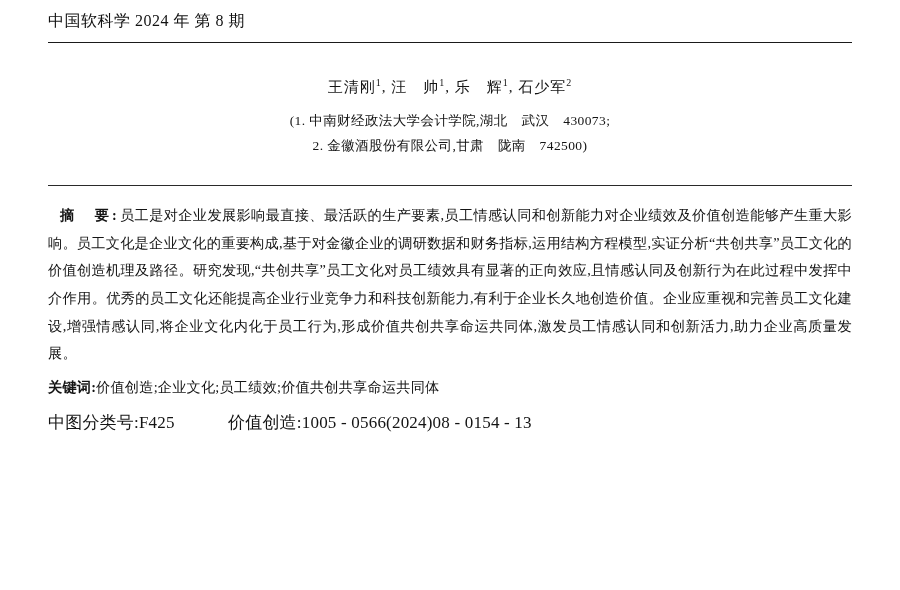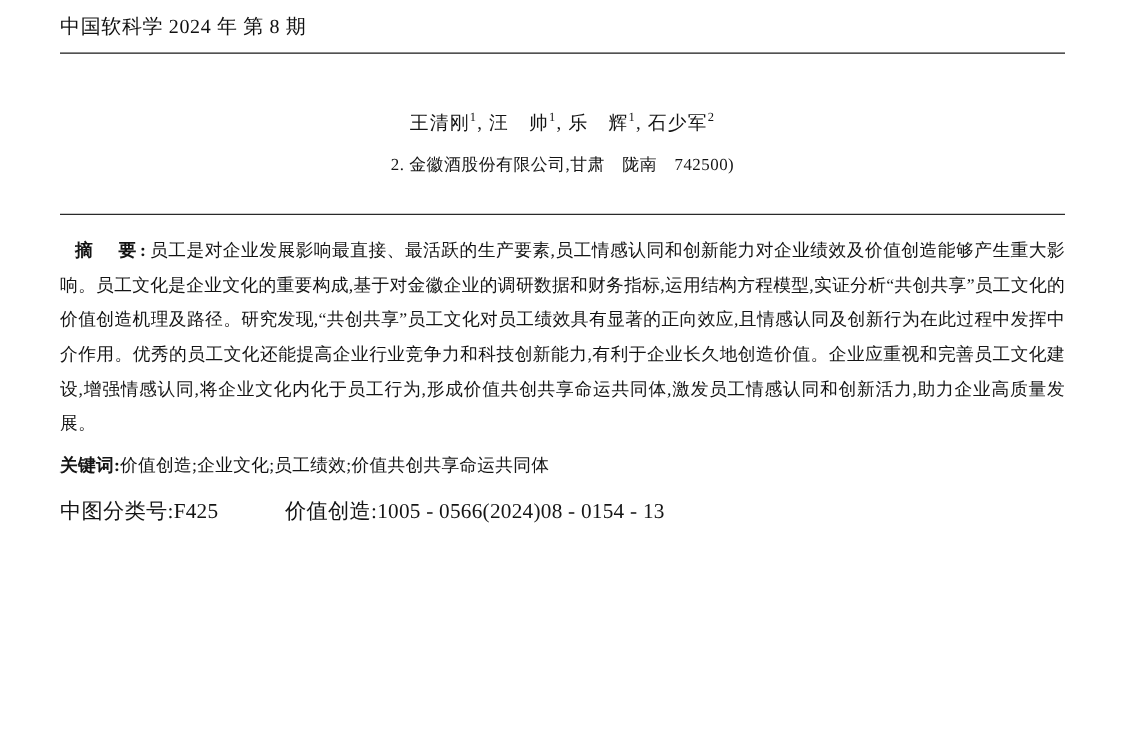--- a/index.html
+++ b/index.html
@@ -42,21 +42,21 @@
     text-align: center;
     font-size: 31px;
     font-weight: bold;
     letter-spacing: 2px;
     color: #0d0d0d;
     font-family: "DejaVu Sans", "Liberation Sans", sans-serif;
   }
 
   
   .authors {
-    margin-top: 46px;
+    margin-top: 34px;
     text-align: center;
     font-size: 15px;
     letter-spacing: 1px;
   }
   .authors sup {
     font-size: 10px;
     vertical-align: super;
   }
   .affil {
     margin-top: 12px;
@@ -121,20 +121,21 @@
 
 
   <div class="authors">
     <span>王清刚</span><sup>1</sup><span>,</span>
     <span>汪　帅</span><sup>1</sup><span>,</span>
     <span>乐　辉</span><sup>1</sup><span>,</span>
     <span>石少军</span><sup>2</sup>
   </div>
 
   <div class="affil">
+    <div>(1. 中南财经政法大学会计学院,湖北　武汉　430073;</div>
     <div>2. 金徽酒股份有限公司,甘肃　陇南　742500)</div>
   </div>
 
   <div class="abs-rule"></div>
 
   <div class="abstract">
     <span class="lbl">摘　要:</span><span>员工是对企业发展影响最直接、最活跃的生产要素,员工情感认同和创新能力对企业绩效及价值创造能够产生重大影响。员工文化是企业文化的重要构成,基于对金徽企业的调研数据和财务指标,运用结构方程模型,实证分析“共创共享”员工文化的价值创造机理及路径。研究发现,“共创共享”员工文化对员工绩效具有显著的正向效应,且情感认同及创新行为在此过程中发挥中介作用。优秀的员工文化还能提高企业行业竞争力和科技创新能力,有利于企业长久地创造价值。企业应重视和完善员工文化建设,增强情感认同,将企业文化内化于员工行为,形成价值共创共享命运共同体,激发员工情感认同和创新活力,助力企业高质量发展。</span>
   </div>
 
   <div class="keywords">

